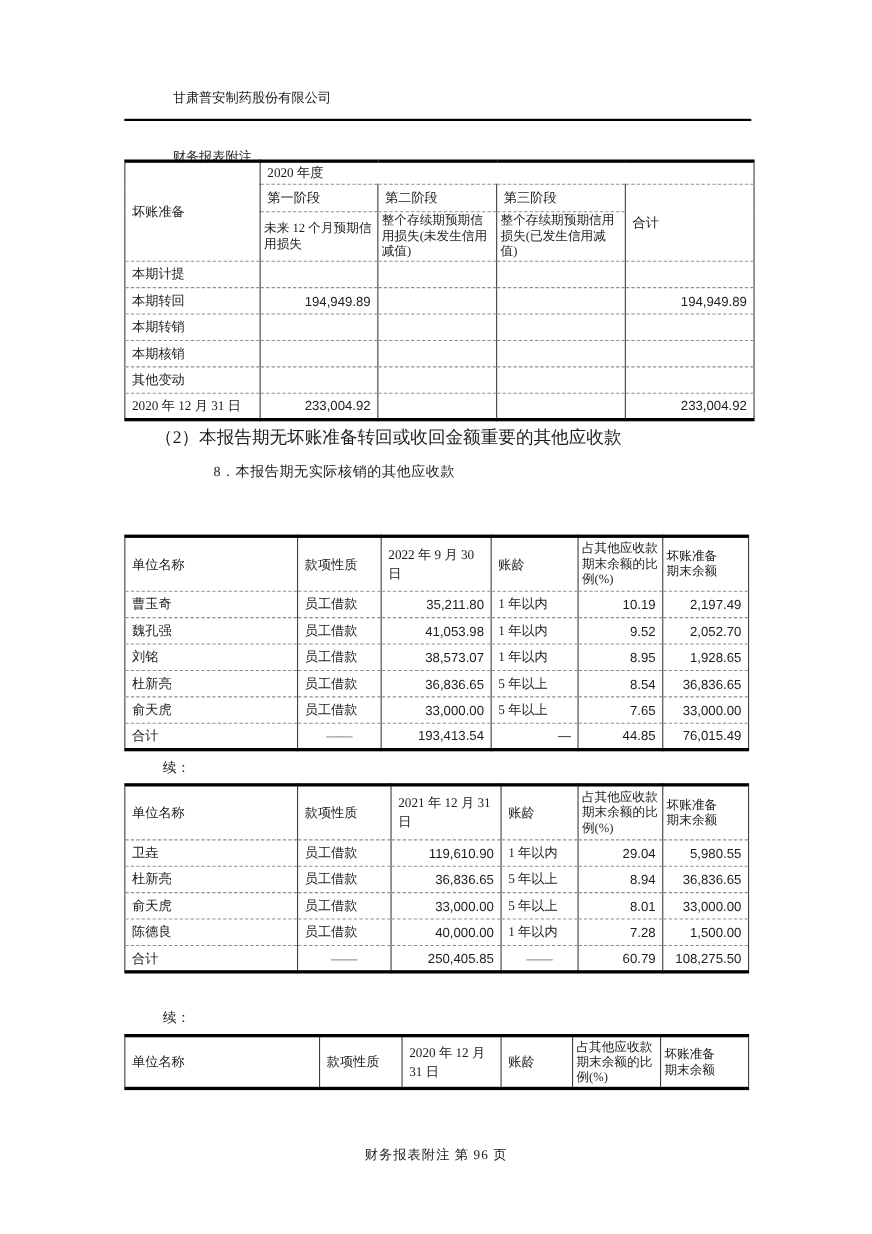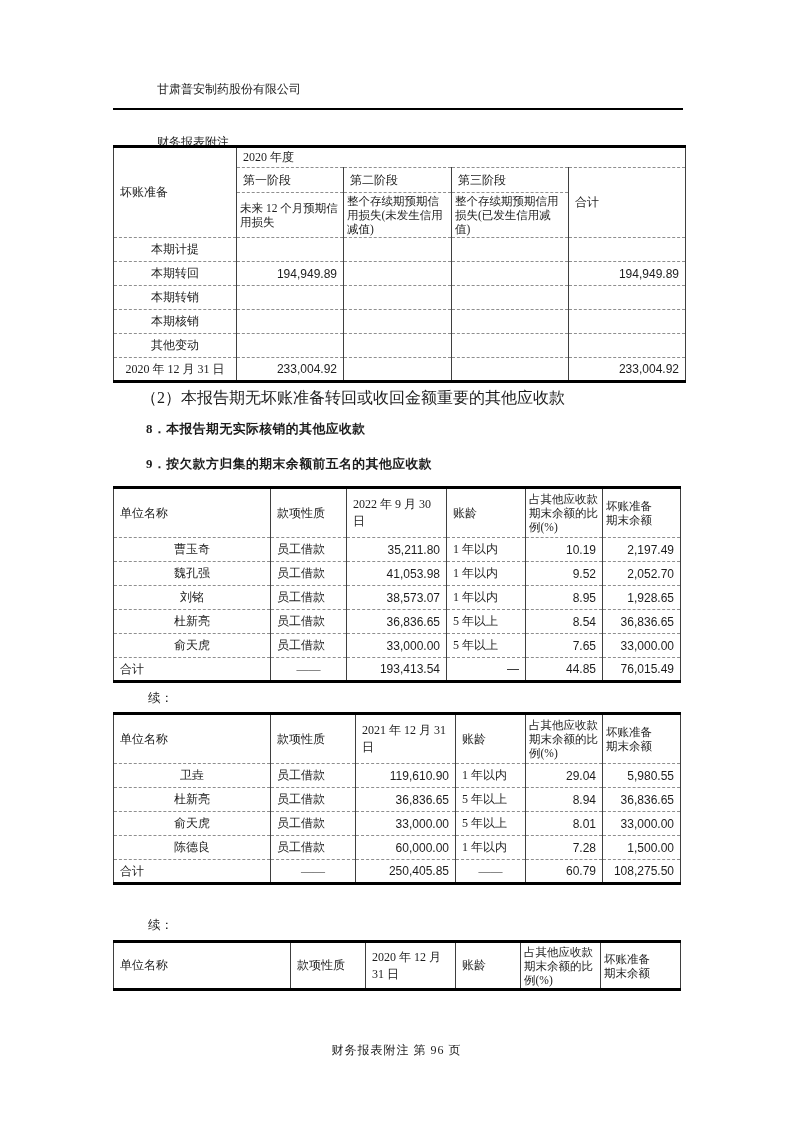--- a/index.html
+++ b/index.html
@@ -21,28 +21,28 @@
     border-top:3px solid #000; border-bottom:3px solid #000;
     border-left:1px solid #3f3f3f; border-right:1px solid #3f3f3f;
   }
   table.tbl td {
     border-left:1px solid #3f3f3f; border-right:1px solid #3f3f3f;
     border-top:1px dashed #8f8f8f; border-bottom:1px dashed #8f8f8f;
     font-size:12px; padding:1px 6px; vertical-align:middle; overflow:hidden;
   }
   td.hc { }
   td.hc.small { font-size:11.5px; padding:1px 3px; line-height:14px; }
-  td.lft { text-align:center; }
+  td.lft { text-align:left; }
   td.num { text-align:right; font-family:"Liberation Sans","DejaVu Sans",sans-serif; font-size:11.3px; }
   td.dash { text-align:center; color:#4a4a4a; }
   .w4 { display:inline-block; width:50px; }
 
   
   .note-line { font-size:16px; }
-  .sec-head  { font-size:12.8px; font-weight:bold; letter-spacing:0.5px; }
+  .sec-head  { font-size:12.8px; font-weight:normal; letter-spacing:0.5px;margin-left:48px; }
   .cont      { font-size:12.5px; }
   .footer    { left:0; top:1042px; width:793px; text-align:center; font-size:12px; letter-spacing:1px; }
 </style>
 </head>
 <body>
 
 <div class="page">
 
   <div class="abs doc-header">
     <div>甘肃普安制药股份有限公司</div>
@@ -114,21 +114,20 @@
       <td class="num">233,004.92</td>
       <td class="num"></td>
       <td class="num"></td>
       <td class="num">233,004.92</td>
     </tr>
   </tbody>
     </table>
 
   <div class="abs note-line" style="left:141px; top:388px;">（2）本报告期无坏账准备转回或收回金额重要的其他应收款</div>
   <div class="abs sec-head" style="left:146px; top:421px;">8．本报告期无实际核销的其他应收款</div>
-  <div class="abs sec-head" style="left:146px; top:456px;">9．按欠款方归集的期末余额前五名的其他应收款</div>
 
   <table class="tbl abs" style="left:113px; top:486px; width:567px;">
     <colgroup>
         <col style="width:157px">
         <col style="width:76px">
         <col style="width:100px">
         <col style="width:79px">
         <col style="width:77px">
         <col style="width:78px">
       </colgroup>
@@ -232,21 +231,21 @@
       <td class="lft">俞天虎</td>
       <td class="hc">员工借款</td>
       <td class="num">33,000.00</td>
       <td class="hc">5 年以上</td>
       <td class="num">8.01</td>
       <td class="num">33,000.00</td>
     </tr>
     <tr style="height:24px">
       <td class="lft">陈德良</td>
       <td class="hc">员工借款</td>
-      <td class="num">60,000.00</td>
+      <td class="num">40,000.00</td>
       <td class="hc">1 年以内</td>
       <td class="num">7.28</td>
       <td class="num">1,500.00</td>
     </tr>
     <tr style="height:24px">
       <td class="hc">合计</td>
       <td class="dash">——</td>
       <td class="num">250,405.85</td>
       <td class="dash">——</td>
       <td class="num">60.79</td>

